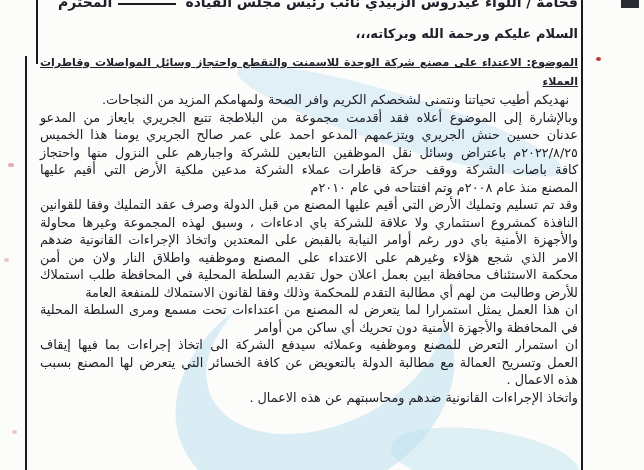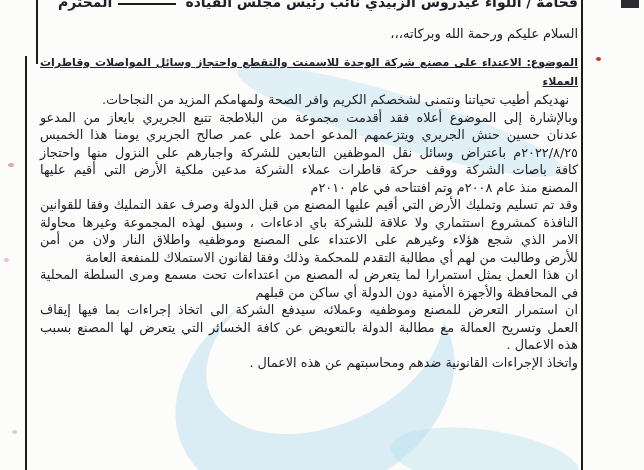--- a/index.html
+++ b/index.html
@@ -32,21 +32,21 @@
   
   .recipient-row{
     position:absolute;top:-6px;right:66px;left:58px;z-index:2;
     display:flex;align-items:center;
     font-size:14px;font-weight:bold;white-space:nowrap;
   }
   .recipient-row .gap{flex:1;}
   .recipient-rule{width:58px;height:2px;background:#1b1b1b;margin:4px 6px 0 6px;}
   .greeting{
     position:absolute;top:26px;right:66px;z-index:2;
-    font-size:13px;font-weight:normal;text-align:right;
+    font-size:13px;font-weight:bold;text-align:right;
   }
   .content{
     position:absolute;top:53px;right:66px;left:40px;z-index:2;
     font-size:12.8px;line-height:17.5px;
   }
   .subject{
     font-size:11px;font-weight:bold;line-height:19px;
     text-decoration:underline;
     text-align:justify;text-align-last:justify;
   }
@@ -95,27 +95,29 @@
       <div class="ln just">وبالإشارة إلى الموضوع أعلاه فقد أقدمت مجموعة من البلاطجة تتبع الجريري بايعاز من المدعو</div>
       <div class="ln just">عدنان حسين حنش الجريري ويتزعمهم المدعو احمد علي عمر صالح الجريري يومنا هذا الخميس</div>
       <div class="ln just">٢٠٢٢/٨/٢٥م باعتراض وسائل نقل الموظفين التابعين للشركة واجبارهم على النزول منها واحتجاز</div>
       <div class="ln just">كافة باصات الشركة ووقف حركة قاطرات عملاء الشركة مدعين ملكية الأرض التي أقيم عليها</div>
       <div class="ln end">المصنع منذ عام ٢٠٠٨م وتم افتتاحه في عام ٢٠١٠م</div>
     </div>
 
     <div class="para">
       <div class="ln just">وقد تم تسليم وتمليك الأرض التي أقيم عليها المصنع من قبل الدولة وصرف عقد التمليك وفقا للقوانين</div>
       <div class="ln just">النافذة كمشروع استثماري ولا علاقة للشركة باي ادعاءات ، وسبق لهذه المجموعة وغيرها محاولة</div>
+      <div class="ln just">والأجهزة الأمنية باي دور رغم أوامر النيابة بالقبض على المعتدين واتخاذ الإجراءات القانونية ضدهم</div>
       <div class="ln just">الامر الذي شجع هؤلاء وغيرهم على الاعتداء على المصنع وموظفيه واطلاق النار ولان من أمن</div>
+      <div class="ln just">محكمة الاستئناف محافظة ابين بعمل اعلان حول تقديم السلطة المحلية في المحافظة طلب استملاك</div>
       <div class="ln end">للأرض وطالبت من لهم أي مطالبة التقدم للمحكمة وذلك وفقا لقانون الاستملاك للمنفعة العامة</div>
     </div>
 
     <div class="para">
       <div class="ln just">ان هذا العمل يمثل استمرارا لما يتعرض له المصنع من اعتداءات تحت مسمع ومرى السلطة المحلية</div>
-      <div class="ln end">في المحافظة والأجهزة الأمنية دون الدولة أي ساكن من قبلهم</div>
+      <div class="ln end">في المحافظة والأجهزة الأمنية دون تحريك أي ساكن من أوامر</div>
     </div>
 
     <div class="para">
       <div class="ln just">ان استمرار التعرض للمصنع وموظفيه وعملائه سيدفع الشركة الى اتخاذ إجراءات بما فيها إيقاف</div>
       <div class="ln just">العمل وتسريح العمالة مع مطالبة الدولة بالتعويض عن كافة الخسائر التي يتعرض لها المصنع بسبب</div>
       <div class="ln end">هذه الاعمال .</div>
     </div>
 
     <div class="para">
       <div class="ln end">واتخاذ الإجراءات القانونية ضدهم ومحاسبتهم عن هذه الاعمال .</div>

